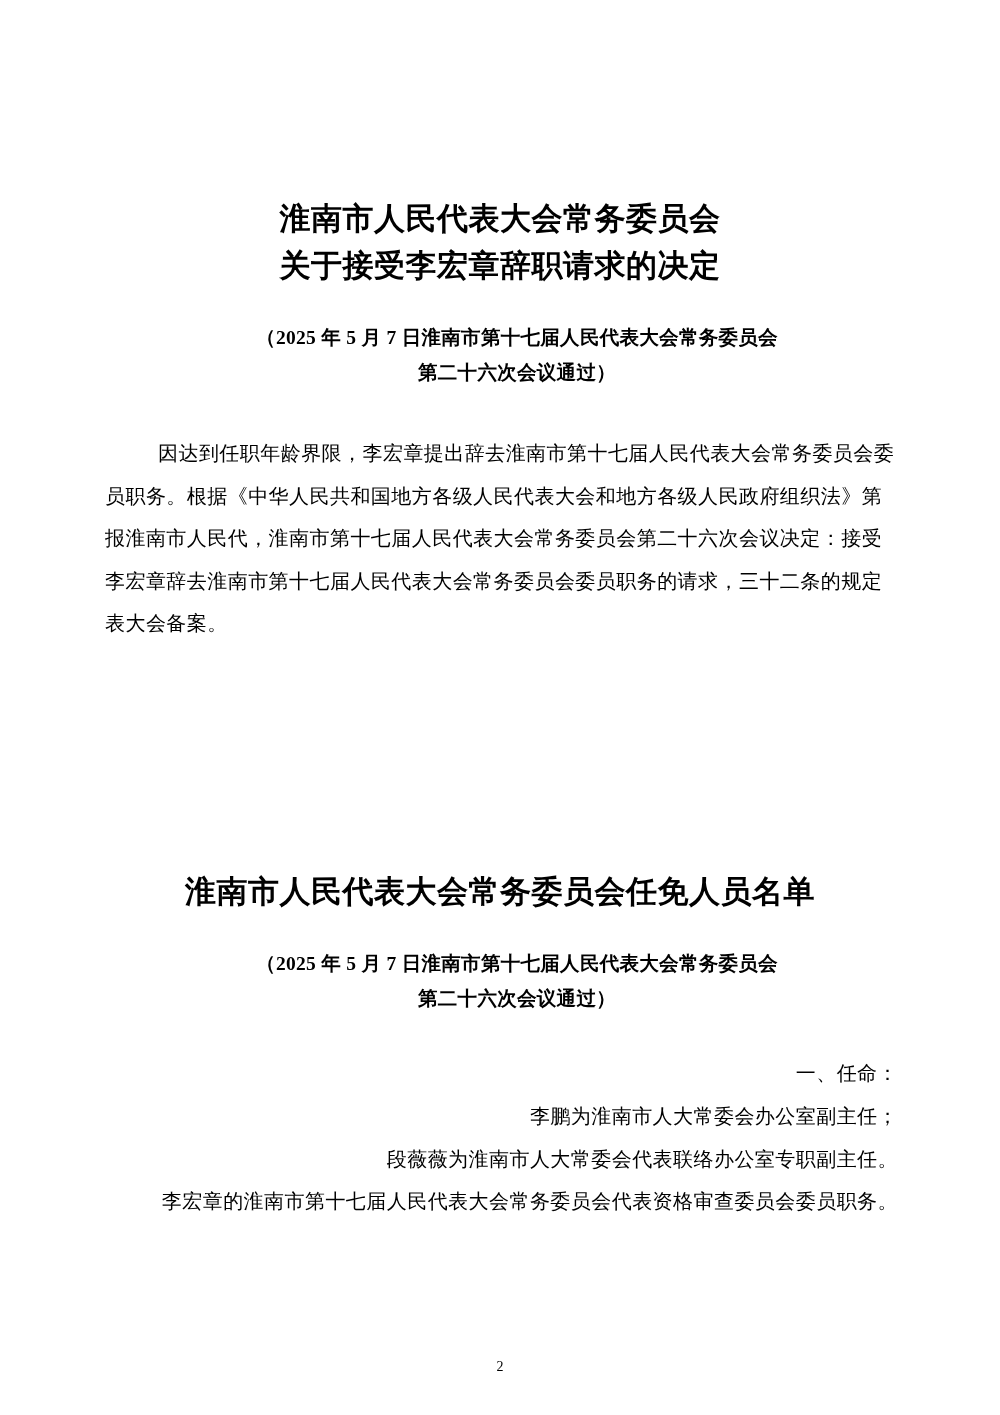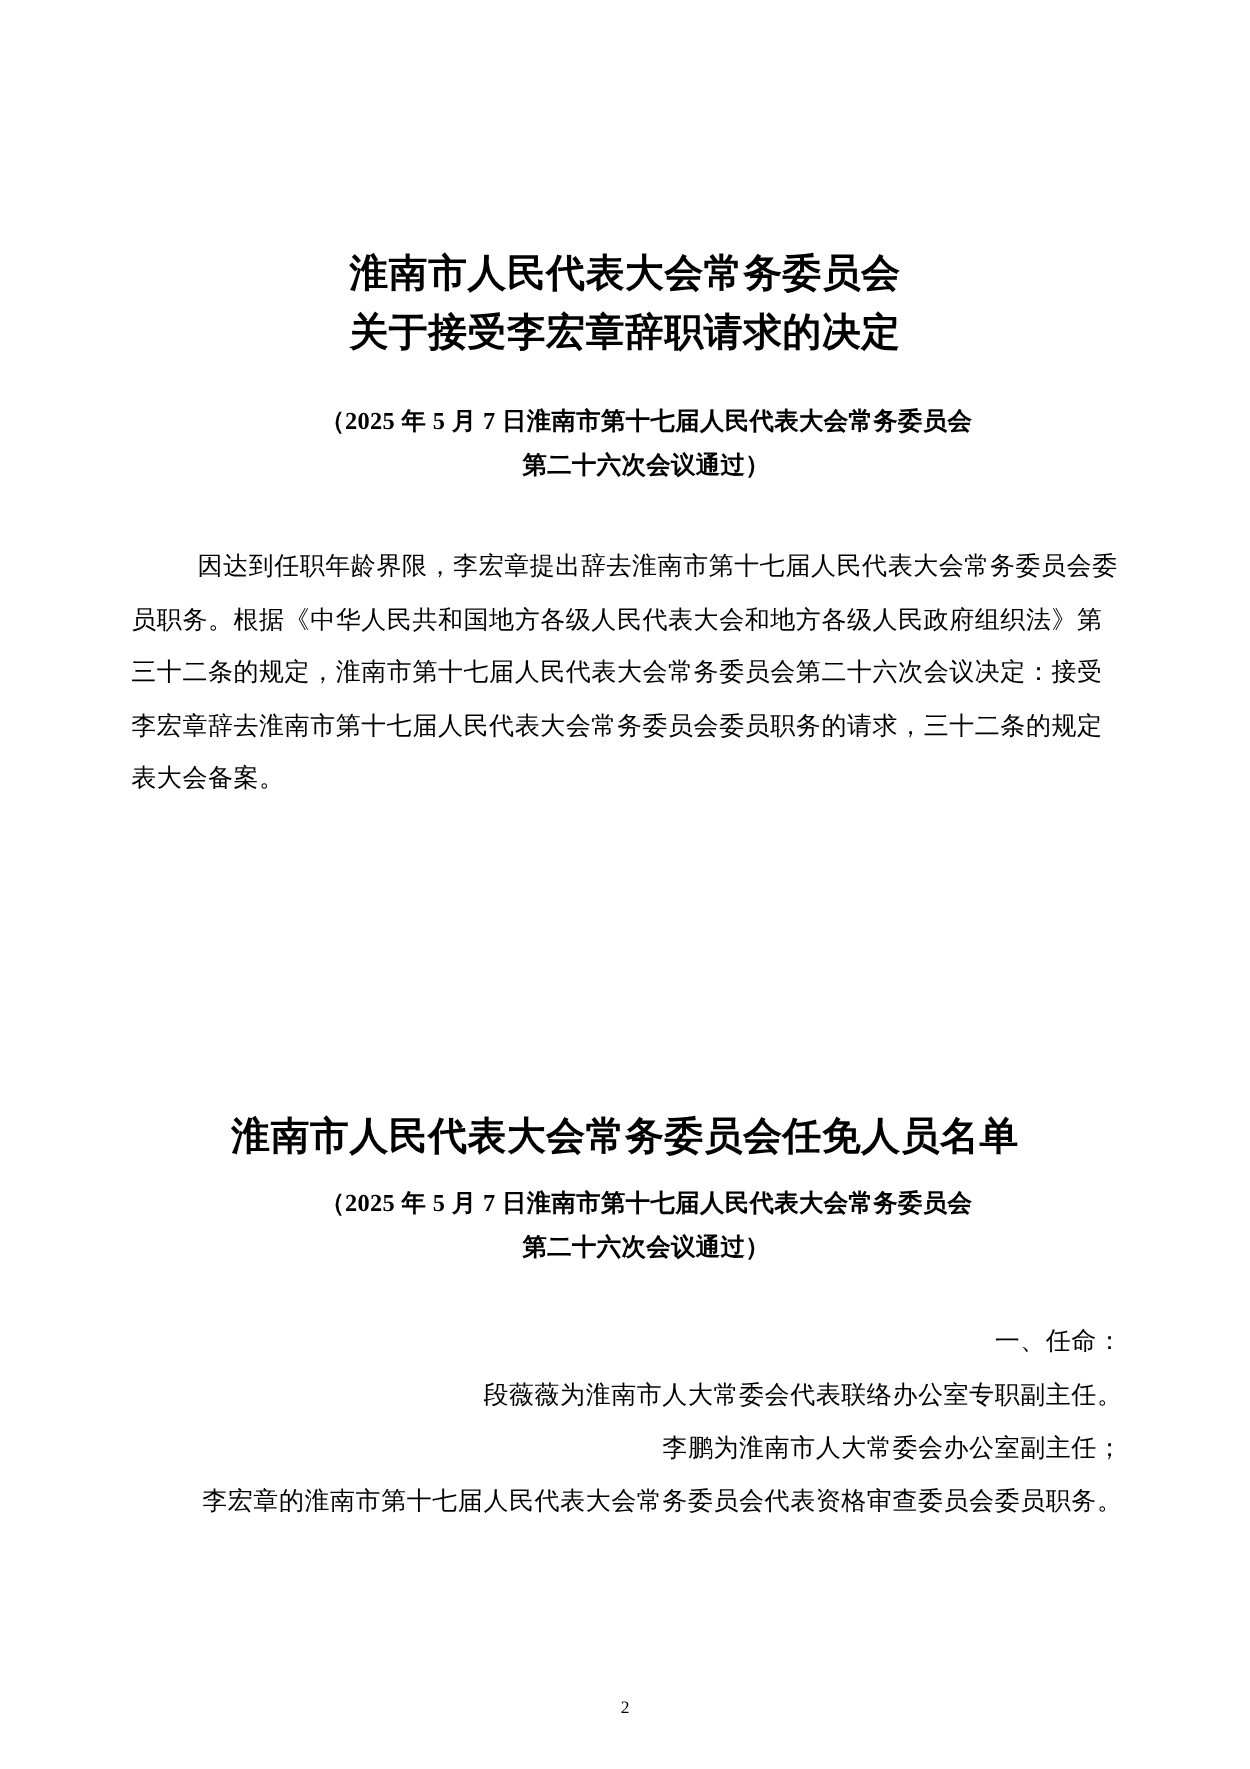--- a/index.html
+++ b/index.html
@@ -21,21 +21,21 @@
     position: absolute;
     left: 0;
     width: 1000px;
     text-align: center;
     font-size: 31px;
     font-weight: bold;
     line-height: 47px;
     letter-spacing: 0.5px;
   }
   .doc1-title { top: 147px; }
-  .doc2-title { top: 837px; text-align: center; }
+  .doc2-title { top: 820px; text-align: center; }
   .meeting-block {
     position: absolute;
     left: 17px;
     width: 1000px;
     text-align: center;
     font-size: 19.5px;
     font-weight: bold;
     line-height: 35px;
     letter-spacing: 0.3px;
   }
@@ -83,36 +83,36 @@
   </div>
 
   <div class="meeting-block doc1-meeting">
     <div>（2025 年 5 月 7 日淮南市第十七届人民代表大会常务委员会</div>
     <div>第二十六次会议通过）</div>
   </div>
 
   <div class="body-block">
     <div class="body-line first-line">因达到任职年龄界限，李宏章提出辞去淮南市第十七届人民代表大会常务委员会委</div>
     <div class="body-line">员职务。根据《中华人民共和国地方各级人民代表大会和地方各级人民政府组织法》第</div>
-    <div class="body-line">三十二条的规定，淮南市第十七届人民代表大会常务委员会第二十六次会议决定：接受</div>
+    <div class="body-line">报淮南市人民代，淮南市第十七届人民代表大会常务委员会第二十六次会议决定：接受</div>
     <div class="body-line">李宏章辞去淮南市第十七届人民代表大会常务委员会委员职务的请求，三十二条的规定</div>
     <div class="body-line">表大会备案。</div>
   </div>
 
   <div class="doc-title doc2-title">
     <div>淮南市人民代表大会常务委员会任免人员名单</div>
   </div>
 
   <div class="meeting-block doc2-meeting">
     <div>（2025 年 5 月 7 日淮南市第十七届人民代表大会常务委员会</div>
     <div>第二十六次会议通过）</div>
   </div>
 
   <div class="list-block">
     <div class="list-item">一、任命：</div>
+    <div class="list-item">李鹏为淮南市人大常委会办公室副主任；</div>
     <div class="list-item">段薇薇为淮南市人大常委会代表联络办公室专职副主任。</div>
-    <div class="list-item">李鹏为淮南市人大常委会办公室副主任；</div>
     <div class="list-item">李宏章的淮南市第十七届人民代表大会常务委员会代表资格审查委员会委员职务。</div>
   </div>
 
   <div class="page-number">2</div>
 
 </div>
 
 </body></html>

